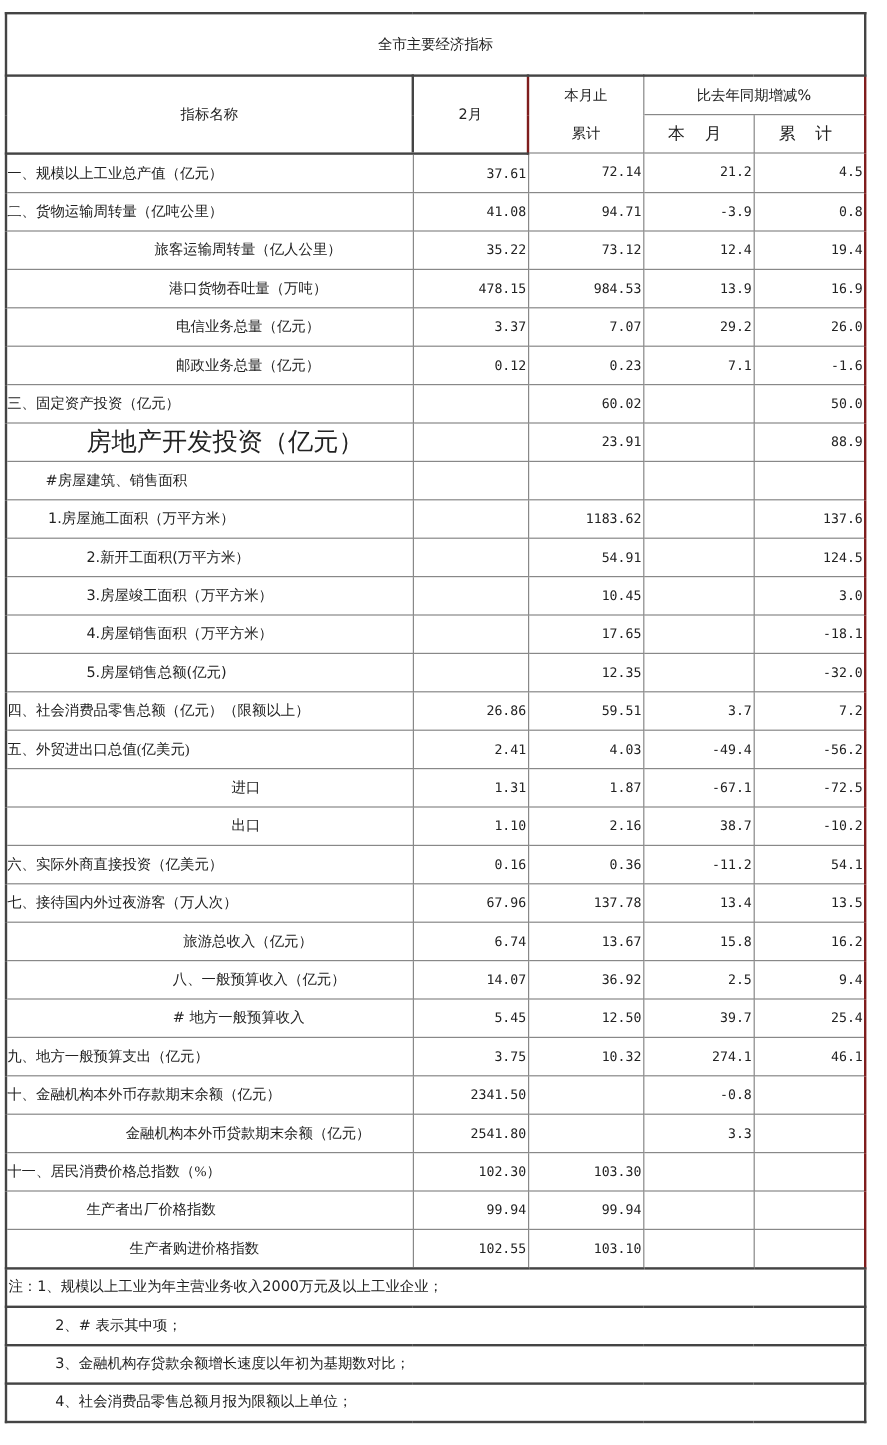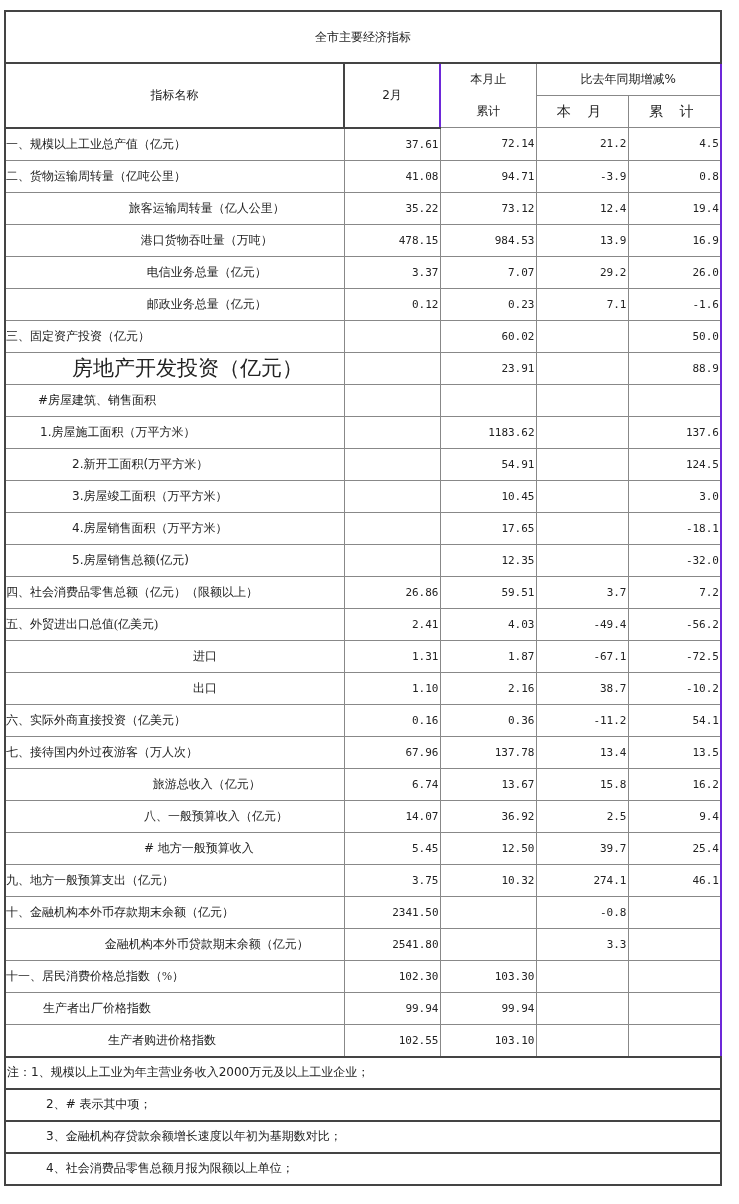--- a/index.html
+++ b/index.html
@@ -3,21 +3,21 @@
 <meta charset="utf-8">
 <style>
   html, body { margin: 0; padding: 0; background: #ffffff; }
   body { width: 739px; height: 1204px; position: relative; font-family: "DejaVu Sans", sans-serif; color: #222; }
   .wrap { position: absolute; left: 4px; top: 10px; width: 724px; }
   table { border-collapse: collapse; width: 716px; table-layout: fixed; }
   td { border: 1px solid #888; font-size: 12px; padding: 0 1px; height: 31px; white-space: nowrap; overflow: hidden; }
   .title { height: 50px; text-align: center; font-size: 12px; border: 2px solid #444; }
   .hdr { text-align: center; }
   .thick-l { border-left: 2px solid #444; }
-  .thick-r { border-right: 2px solid #6d28d9; }
+  .thick-r { border-right: 2px solid #7f1d1d; }
   .thick-b { border-bottom: 2px solid #444; }
   .num { text-align: right; font-family: "DejaVu Sans Mono", monospace; font-size: 11px; }
   .ind0 { padding-left: 0; font-family: Liberation Serif, serif; }
   .ind2 { padding-left: 65px; text-align: center; }
   .ind4 { padding-left: 138px; }
   .ind5 { padding-left: 187px; }
   .big { font-size: 21px; }
   .note td { border: 2px solid #444; height: 30px; font-size: 12px; }
   .hdr-sm { height: 31px; }
   .hdr-big { font-size: 14px; letter-spacing: 6px; }
@@ -233,21 +233,21 @@
           <td class="num thick-r"></td>
         </tr>
   <tr>
           <td class="thick-l ind0">十一、居民消费价格总指数（%）</td>
           <td class="num">102.30</td>
           <td class="num">103.30</td>
           <td class="num"></td>
           <td class="num thick-r"></td>
         </tr>
   <tr>
-          <td class="thick-l" style="padding-left:37px;margin-left:18px;">生产者出厂价格指数</td>
+          <td class="thick-l" style="padding-left:66px;margin-left:18px;">生产者出厂价格指数</td>
           <td class="num">99.94</td>
           <td class="num">99.94</td>
           <td class="num"></td>
           <td class="num thick-r"></td>
         </tr>
   <tr>
           <td class="thick-l thick-b" style="padding-left:102px;">生产者购进价格指数</td>
           <td class="num thick-b">102.55</td>
           <td class="num thick-b">103.10</td>
           <td class="num thick-b"></td>

